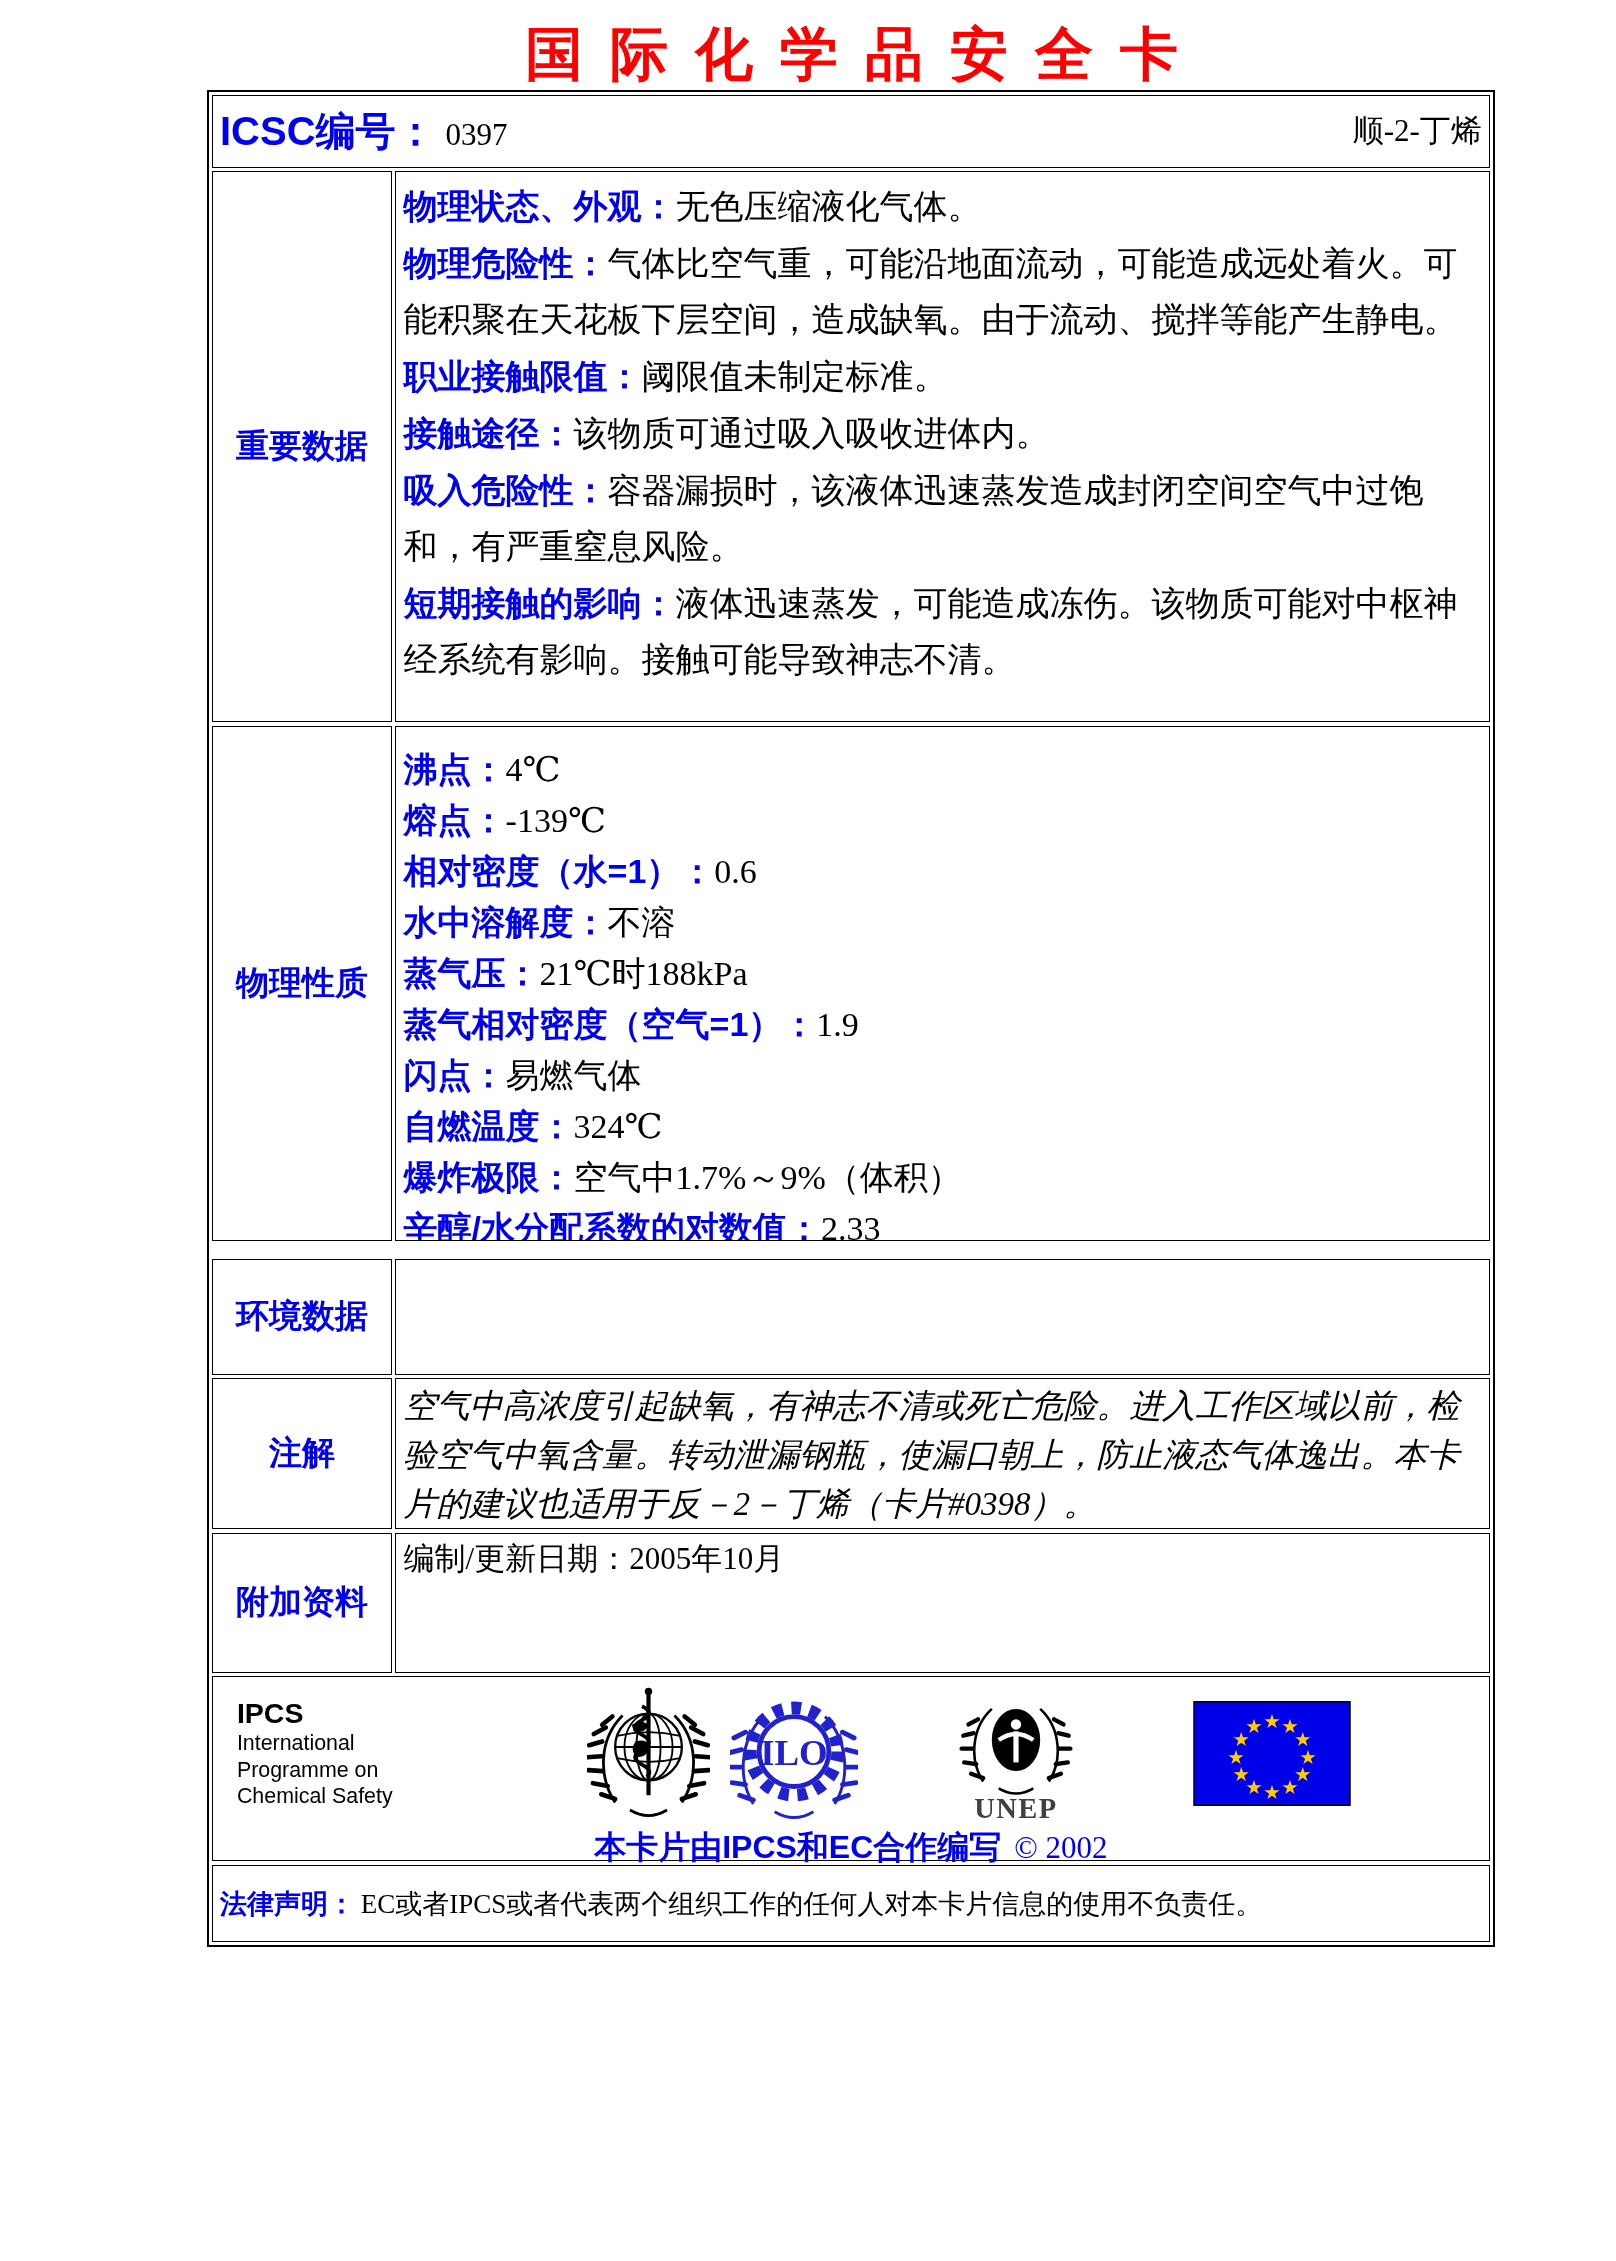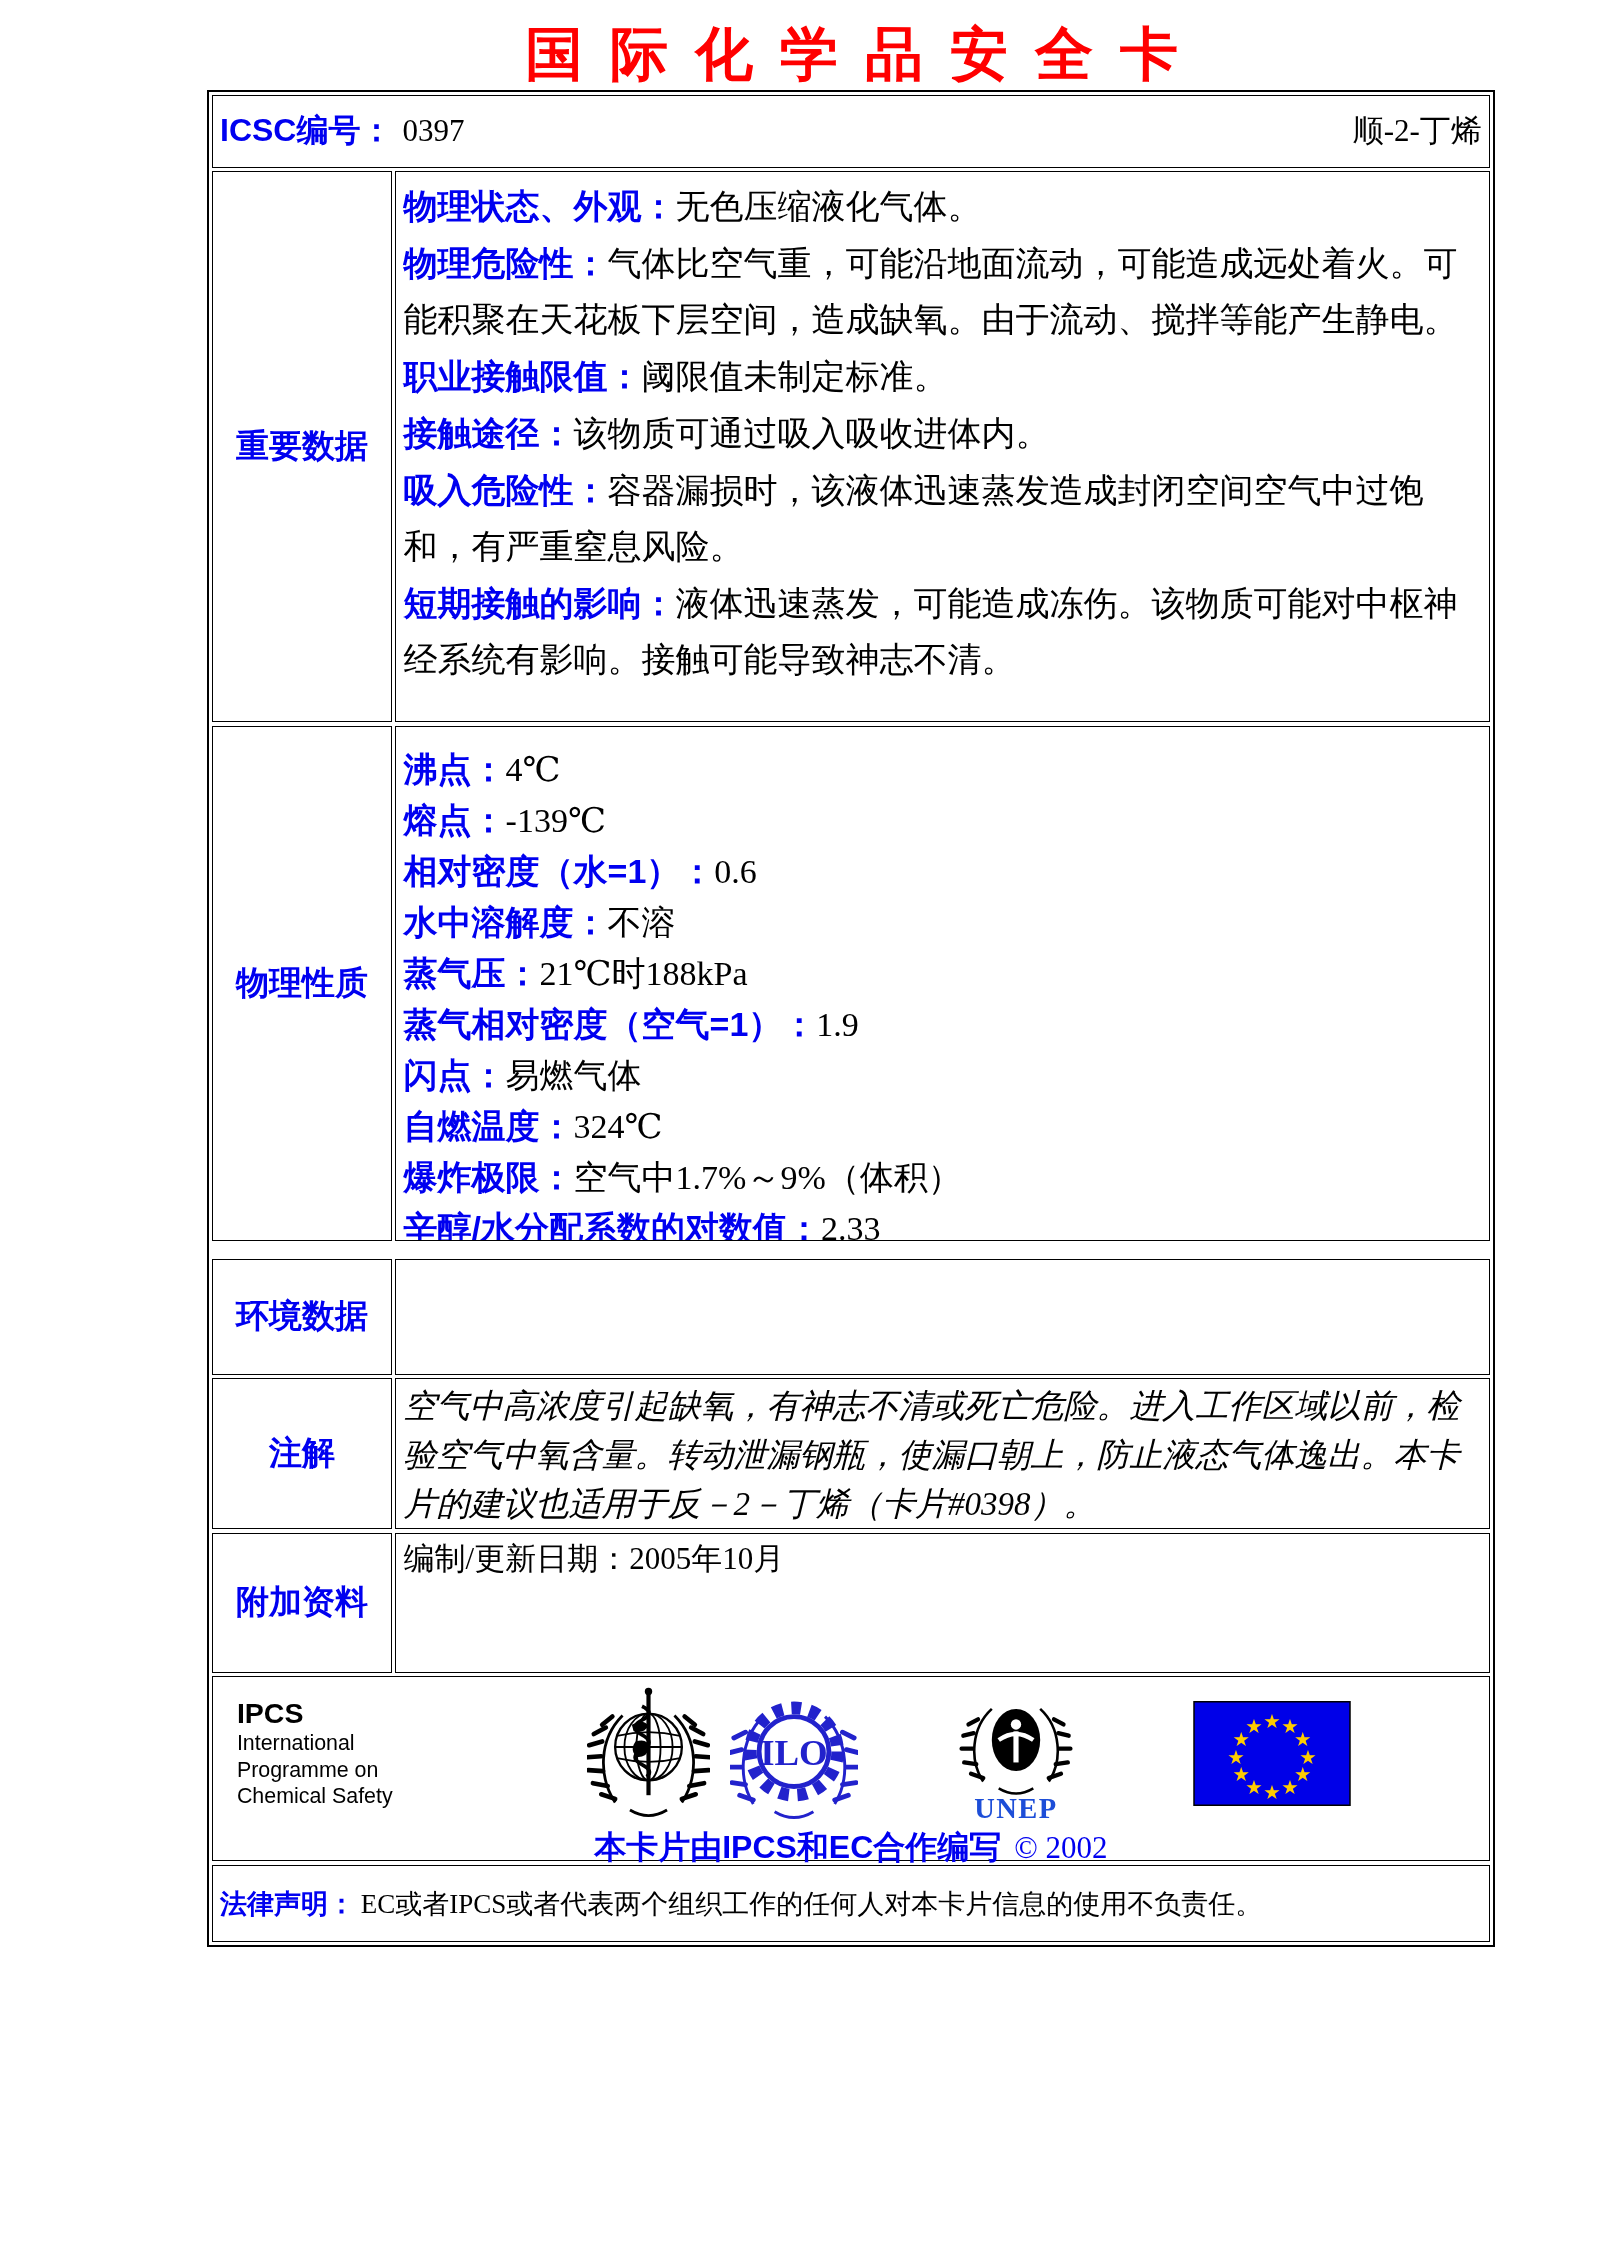--- a/index.html
+++ b/index.html
@@ -17,37 +17,37 @@
         padding:2.9px;display:flex;flex-direction:column;gap:3.6px;background:#fff;}
   .row{display:flex;gap:3.6px;}
   .cell{border:1.4px solid #000;background:#fff;box-sizing:border-box;}
   .label-cell{flex:0 0 180px;display:flex;align-items:center;justify-content:center;
               font-size:33px;}
   .content-cell{flex:1;padding:2.9px 7.1px;font-size:34px;color:#000;overflow:hidden;}
 
   
   .hdr-cell{flex:1;display:flex;align-items:center;justify-content:space-between;
             padding:0 7.1px;font-size:31px;}
-  .hdr-left .blue{font-size:32px;}
+  .hdr-left .blue{font-size:40px;}
   .hdr-num{margin-left:10px;}
 
   .fields p{margin:0;}
   .sec-important .content-cell{line-height:56px;padding-top:5.7px;}
   .sec-physical  .content-cell{line-height:51px;padding-top:17px;}
   .sec-notes     .content-cell{line-height:49px;font-size:33px;padding-top:2.9px;font-style:italic;}
   .sec-additional .content-cell{font-size:31px;line-height:44px;}
 
   
   .logos-cell{flex:1;display:flex;flex-direction:column;padding:5.7px 0 2.9px 0;}
   .logos-strip{display:flex;align-items:center;height:141px;}
   .ipcs-block{margin-left:24px;width:168px;color:#000;}
   .ipcs-acronym{font-size:28.5px;font-weight:bold;line-height:1.15;}
   .ipcs-line{font-size:21.4px;line-height:1.25;}
   .logo-box{display:flex;flex-direction:column;align-items:center;}
-  .unep-word{font-size:28.5px;font-weight:bold;letter-spacing:1.4px;margin-top:-4.3px;color:#1d4ed8;
+  .unep-word{font-size:28.5px;font-weight:bold;letter-spacing:1.4px;margin-top:-4.3px;color:#404040;
              font-family:"Liberation Serif","DejaVu Serif",serif;}
   .copyright-line{text-align:center;font-size:32px;margin-top:1.4px;}
   .copyright-line .year{font-weight:normal;font-family:"Liberation Serif","DejaVu Serif",serif;
                         color:#0000f0;margin-left:13px;font-size:31px;}
 
   
   .legal-cell{flex:1;display:flex;align-items:center;padding:0 7.1px;font-size:27px;}
   .legal-cell .blue{font-size:27px;margin-right:5.7px;}
 </style>
 </head>

